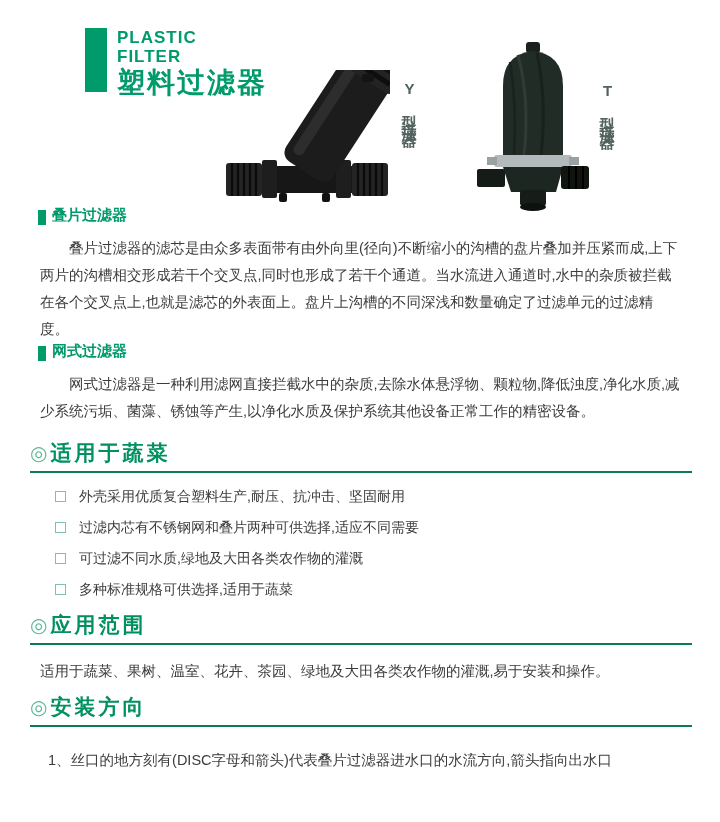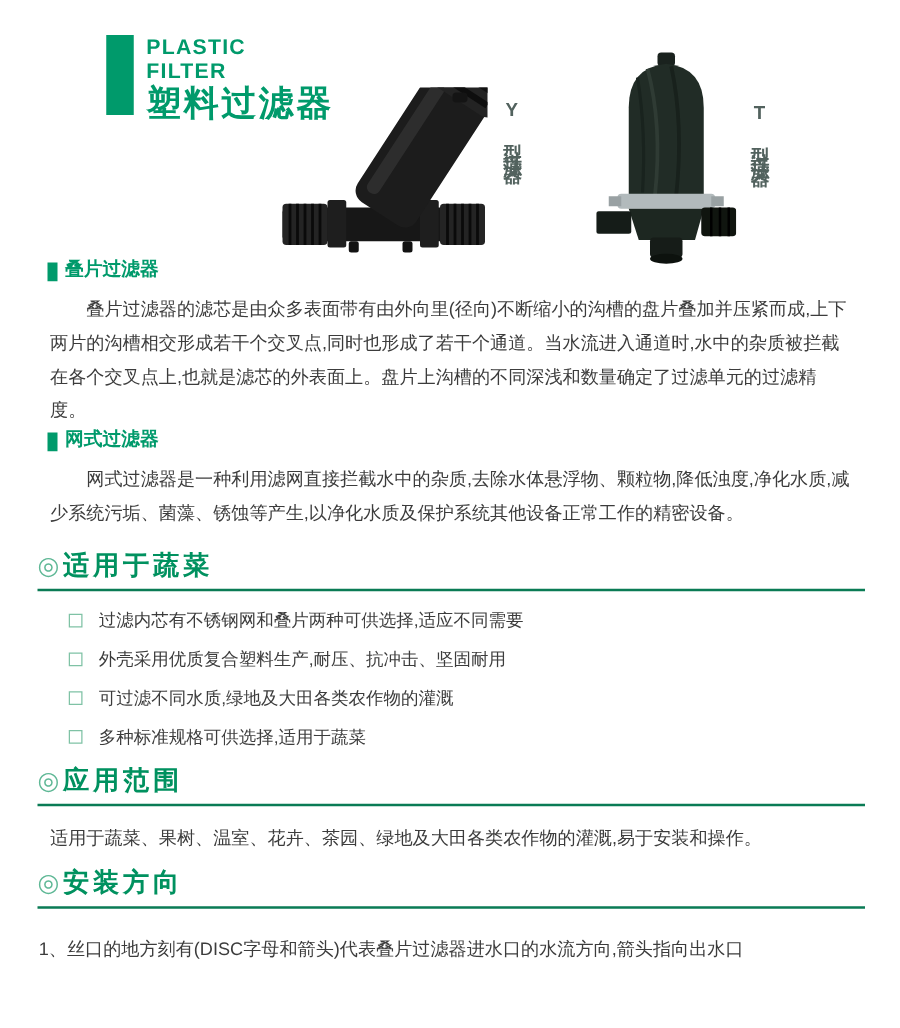--- a/index.html
+++ b/index.html
@@ -54,21 +54,21 @@
     font-size:14px; line-height:16px; height:16px;
   }
   .checkbox {
     width:11px; height:11px; border:1.5px solid #7FC2A5; margin-right:13px;
     flex:0 0 auto; background:#fff;
   }
   .app-para {
     margin:18px 0 0 10px; font-size:14.5px; line-height:16px; color:#3c3c3c;
   }
   .install-item {
-    margin-left:1px; font-size:14.5px; line-height:15px; color:#3c3c3c;
+    margin-left:18px; font-size:14.5px; line-height:15px; color:#3c3c3c;
   }
   .install-item.first { margin-top:26px; }
 </style>
 </head>
 <body>
 
 <div class="page">
 
   <div class="brand">
     <div class="brand-bar"></div>
@@ -151,25 +151,25 @@
     </div>
     <p class="para">网式过滤器是一种利用滤网直接拦截水中的杂质,去除水体悬浮物、颗粒物,降低浊度,净化水质,减少系统污垢、菌藻、锈蚀等产生,以净化水质及保护系统其他设备正常工作的精密设备。</p>
 
     <div class="rule-heading">
       <span class="mark">◎</span>
       <span class="t">适用于蔬菜</span>
     </div>
     <ul class="adv-list">
       <li>
         <span class="checkbox"></span>
-        <span>过滤内芯有不锈钢网和叠片两种可供选择,适应不同需要</span>
+        <span>外壳采用优质复合塑料生产,耐压、抗冲击、坚固耐用</span>
       </li>
       <li>
         <span class="checkbox"></span>
-        <span>外壳采用优质复合塑料生产,耐压、抗冲击、坚固耐用</span>
+        <span>过滤内芯有不锈钢网和叠片两种可供选择,适应不同需要</span>
       </li>
       <li>
         <span class="checkbox"></span>
         <span>可过滤不同水质,绿地及大田各类农作物的灌溉</span>
       </li>
       <li>
         <span class="checkbox"></span>
         <span>多种标准规格可供选择,适用于蔬菜</span>
       </li>
     </ul>

